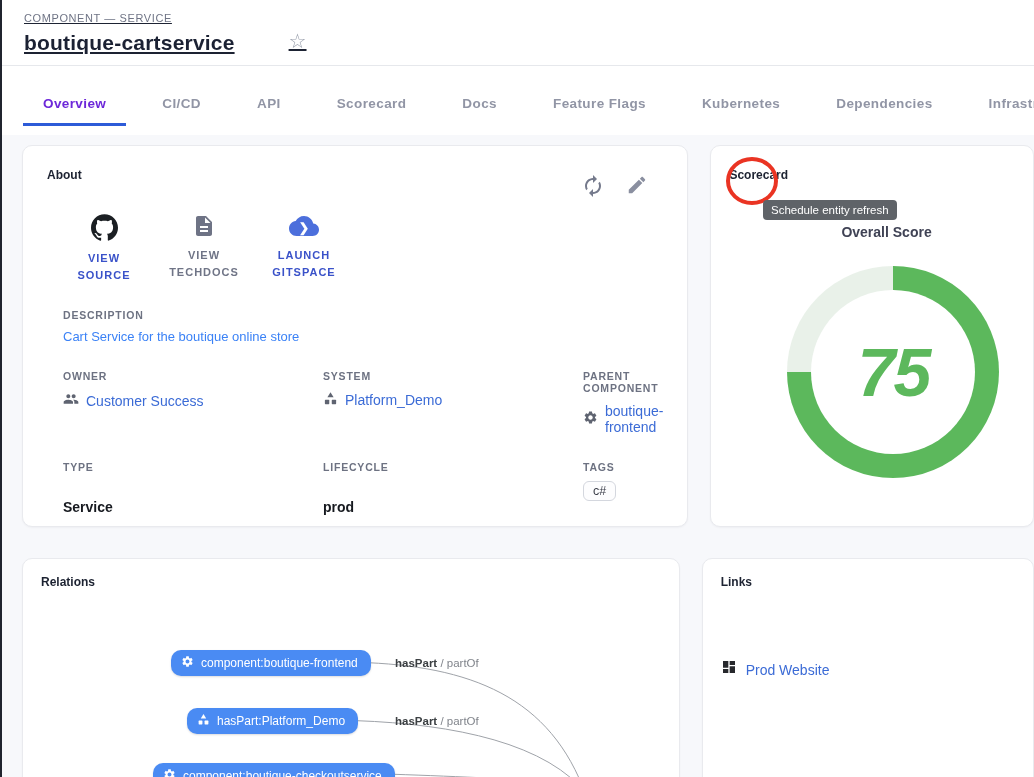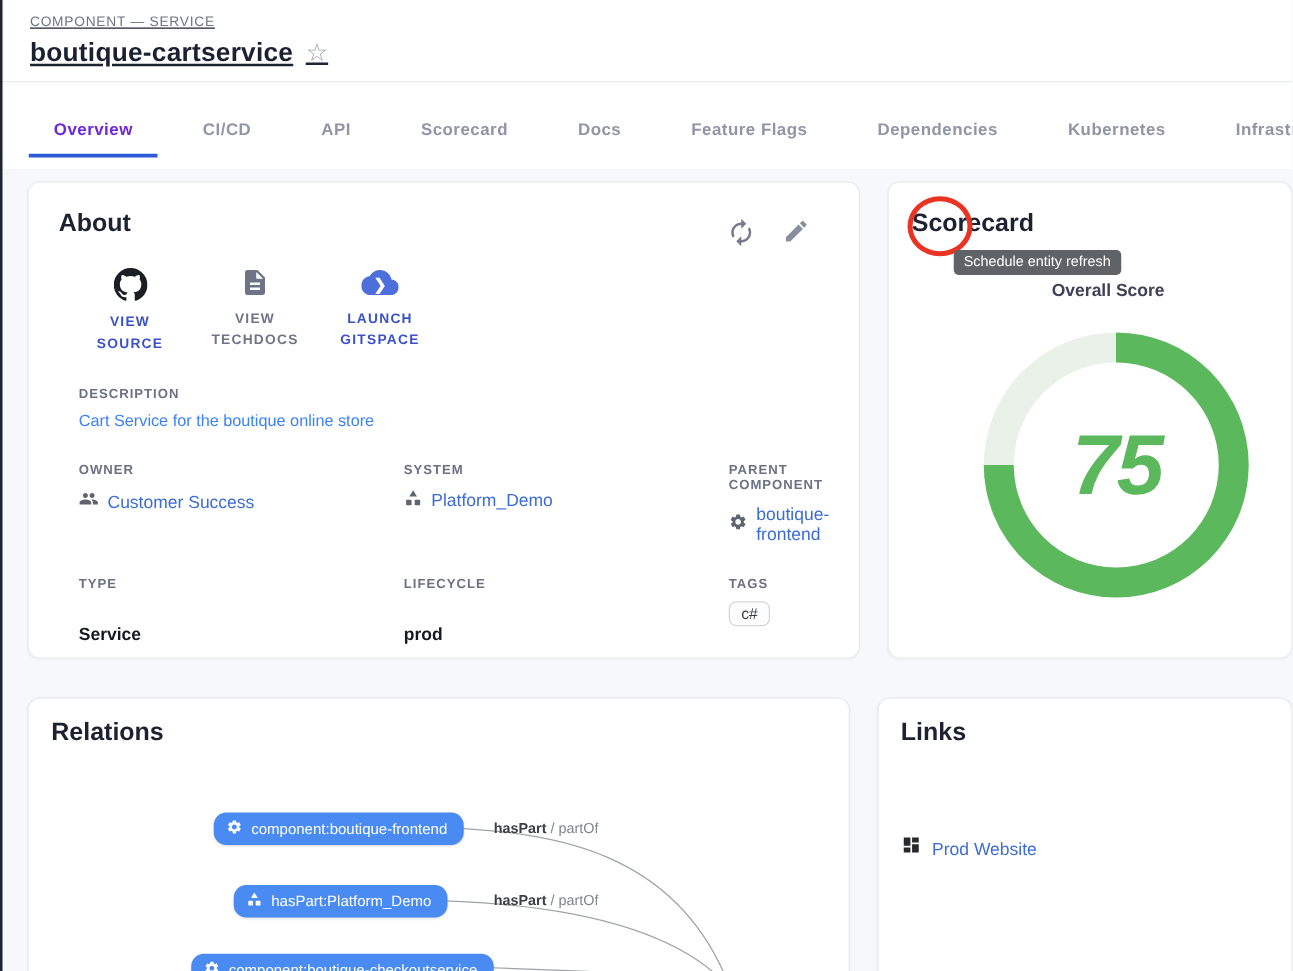--- a/index.html
+++ b/index.html
@@ -14,21 +14,21 @@
     position:absolute; left:0; top:0; width:2px; height:777px;
     background:#20242e; z-index:50;
   }
   
   .page-header {
     background:#fff; padding:12px 0 10px 24px; border-bottom:1px solid #e6e8ec;text-decoration:underline;
   }
   .breadcrumb {
     font-size:11px; letter-spacing:.6px; color:#6f7485; font-weight:500;
   }
-  .entity-title-row { display:flex; align-items:center; margin-top:7px; }
+  .entity-title-row { display:flex; margin-top:7px;gap:44px; }
   .entity-title { font-size:21px; font-weight:700; color:#1b2133; letter-spacing:.2px; }
   .star { font-size:20px; color:#9aa0ad; margin-left:10px; line-height:1; cursor:pointer; }
   
   .tabs-bar {
     background:#fff; height:69px; padding:18px 0 0 23px;
     display:flex; gap:16px; overflow:hidden; white-space:nowrap;
   }
   .tab {
     height:42px; padding:0 20px; display:flex; align-items:center;
     font-size:13.5px; font-weight:600; letter-spacing:.4px; color:#9195a5;
@@ -36,21 +36,21 @@
   }
   .tab.active { color:#6d28d9; border-bottom-color:#2d5bd8; }
   
   .content { padding:10px 0 0 22px; }
   .row { display:flex; gap:22px; margin-bottom:31px; align-items:flex-start; }
   .card {
     background:#fff; border:1px solid #e9eaee; border-radius:10px;
     box-shadow:0 1px 2px rgba(20,24,40,.04);
     position:relative;
   }
-  .card-title { font-size:20px; font-weight:700; color:#1c2231; }
+  .card-title { font-size:12px; font-weight:700; color:#1c2231; }
   .card-about { width:800px; height:382px; padding:22px 24px; }
   .card-scorecard { width:400px; height:382px; padding:22px 18px; }
   .card-relations { width:800px; height:380px; padding:16px 18px; }
   .card-links { width:400px; height:380px; padding:16px 18px; }
   
   .about-head { display:flex; justify-content:space-between; align-items:flex-start; }
   .about-tools { display:flex; gap:20px; margin-right:14px; margin-top:6px; }
   .icon-btn { background:none; border:none; cursor:pointer; width:24px; height:24px; padding:0; }
   .annotation-circle {
     position:absolute; left:703px; top:11px; width:52px; height:48px;
@@ -125,22 +125,22 @@
   </div>
 </div>
 
 <div class="tabs-bar">
   <div class="tab active">Overview</div>
   <div class="tab">CI/CD</div>
   <div class="tab">API</div>
   <div class="tab">Scorecard</div>
   <div class="tab">Docs</div>
   <div class="tab">Feature Flags</div>
+  <div class="tab">Kubernetes</div>
   <div class="tab">Dependencies</div>
-  <div class="tab">Kubernetes</div>
   <div class="tab">Infrastructure</div>
 </div>
 
 <div class="content">
 
   <div class="row">
 
     <div class="card card-about">
       <div class="about-head">
         <div class="card-title">About</div>

